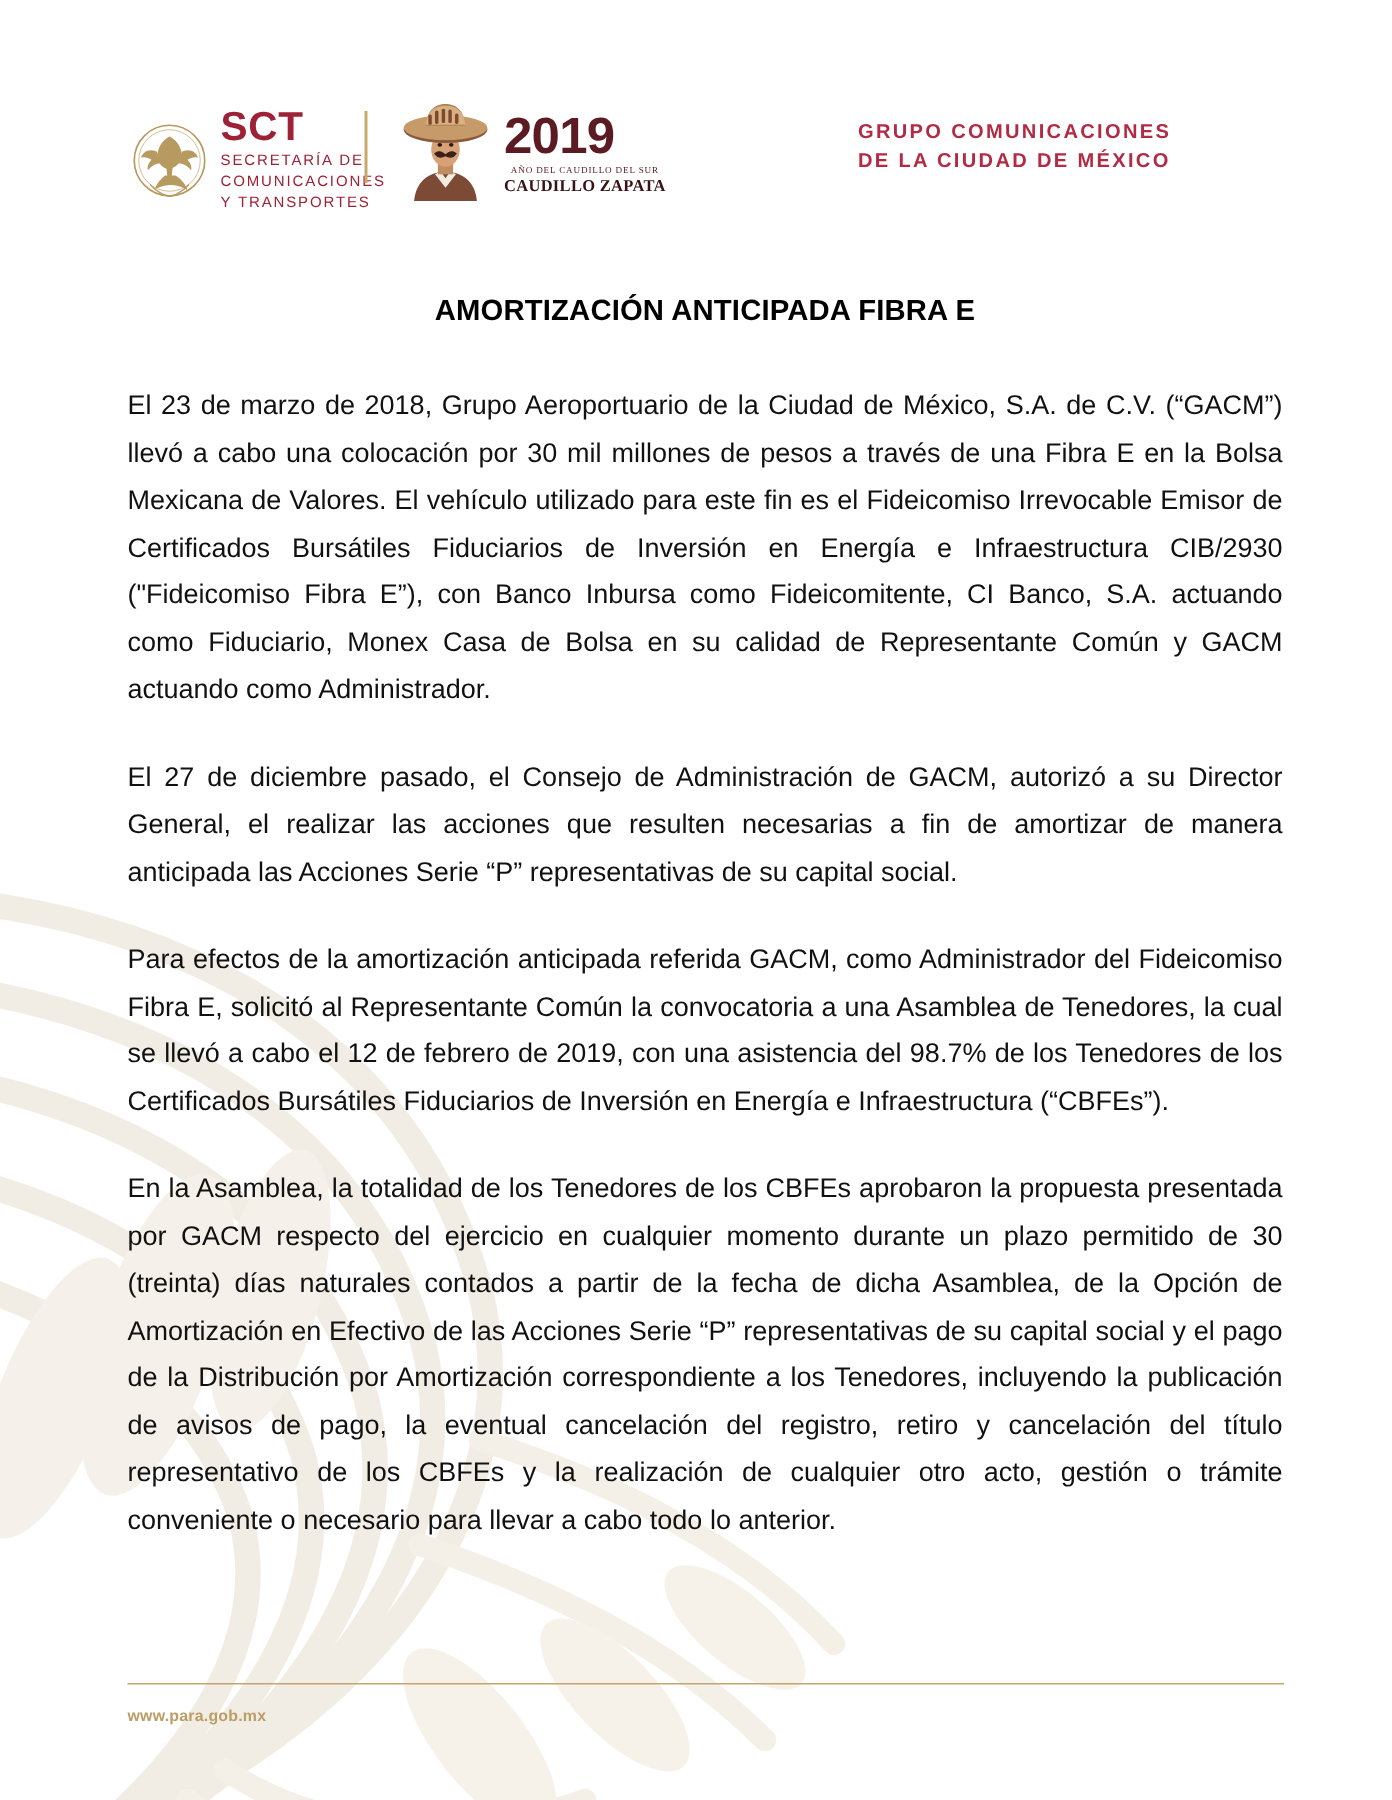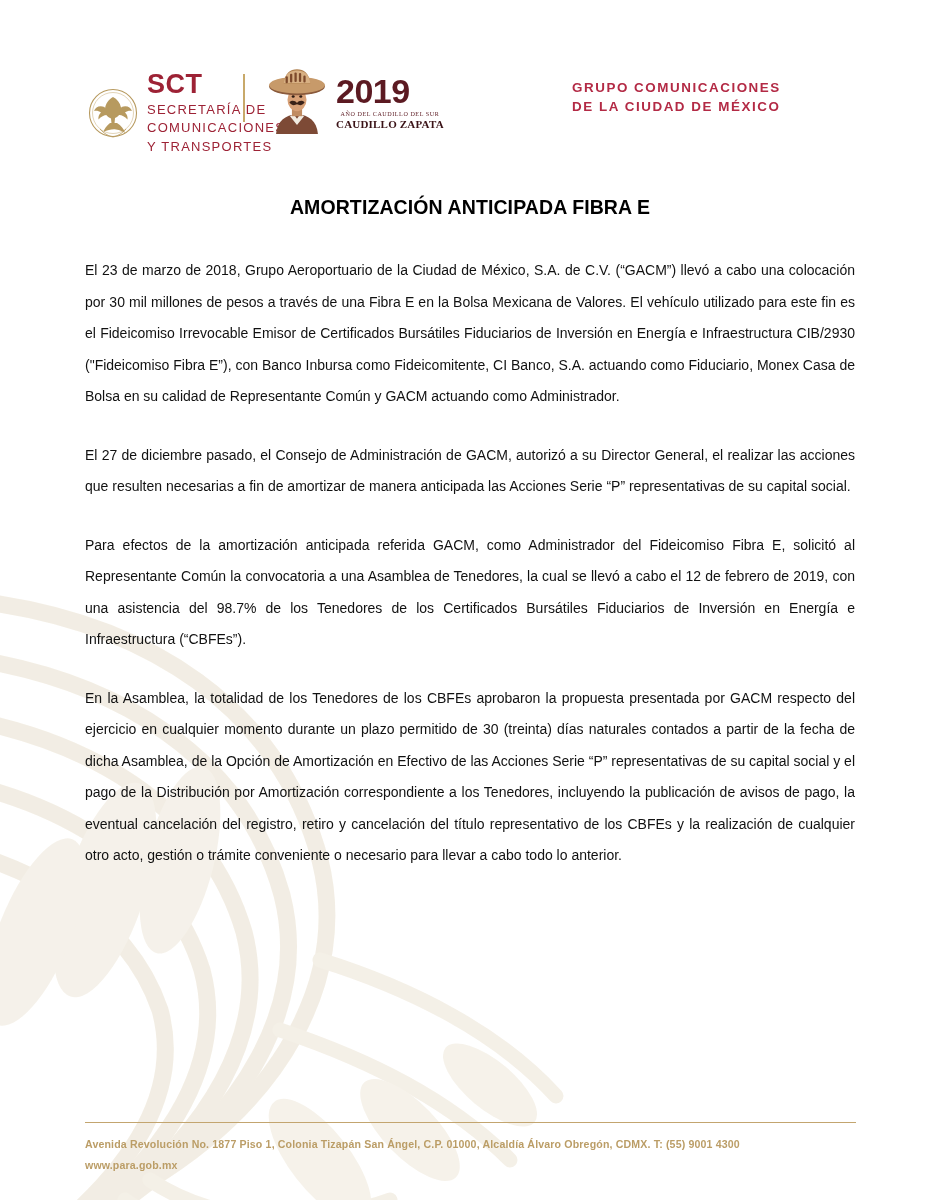--- a/index.html
+++ b/index.html
@@ -66,21 +66,21 @@
   .sct-main {
     font-family: "Liberation Sans", sans-serif;
     font-weight: bold;
     font-size: 27px;
     line-height: 1;
     letter-spacing: 0.5px;
     color: #9d2235;
   }
   .sct-sub {
     font-family: "Liberation Sans", sans-serif;
-    font-size: 13px;
+    font-size: 10px;
     line-height: 1.42;
     letter-spacing: 1.25px;
     color: #9d2235;
     margin-top: 3px;
     text-transform: uppercase;
   }
 
   .divider-v {
     position: absolute;
     left: 243px;
@@ -165,21 +165,21 @@
     font-weight: bold;
     font-size: 19.5px;
     letter-spacing: 0.1px;
     color: #000000;
     text-align: center;
     margin: 0 0 36px 0;
   }
 
   .para {
     font-family: "Liberation Sans", sans-serif;
-    font-size: 14px;
+    font-size: 18px;
     line-height: 31.5px;
     color: #111111;
     text-align: justify;
     text-justify: inter-word;
     margin: 0 0 27px 0;
   }
   .para:last-child { margin-bottom: 0; }
 
   
   .footer {
@@ -309,17 +309,16 @@
   <div class="doc">
     <h1 class="doc-title">AMORTIZACIÓN ANTICIPADA FIBRA E</h1>
     <p class="para">El 23 de marzo de 2018, Grupo Aeroportuario de la Ciudad de México, S.A. de C.V. (“GACM”) llevó a cabo una colocación por 30 mil millones de pesos a través de una Fibra E en la Bolsa Mexicana de Valores.  El vehículo utilizado para este fin es el Fideicomiso Irrevocable Emisor de Certificados Bursátiles Fiduciarios de Inversión en Energía e Infraestructura CIB/2930 ("Fideicomiso Fibra E”), con Banco Inbursa como Fideicomitente, CI Banco, S.A. actuando como Fiduciario, Monex Casa de Bolsa en su calidad de Representante Común y GACM actuando como Administrador.</p>
     <p class="para">El 27 de diciembre pasado, el Consejo de Administración de GACM, autorizó a su Director General, el realizar las acciones que resulten necesarias a fin de amortizar de manera anticipada las Acciones Serie “P” representativas de su capital social.</p>
     <p class="para">Para efectos de la amortización anticipada referida GACM, como Administrador del Fideicomiso Fibra E, solicitó al Representante Común la convocatoria a una Asamblea de Tenedores, la cual se llevó a cabo el 12 de febrero de 2019, con una asistencia del 98.7% de los Tenedores de los Certificados Bursátiles Fiduciarios de Inversión en Energía e Infraestructura (“CBFEs”).</p>
     <p class="para">En la Asamblea, la totalidad de los Tenedores de los CBFEs aprobaron la propuesta presentada por GACM respecto del ejercicio en cualquier momento durante un plazo permitido de 30 (treinta) días naturales contados a partir de la fecha de dicha Asamblea, de la Opción de Amortización en Efectivo de las Acciones Serie “P” representativas de su capital social y el pago de la Distribución por Amortización correspondiente a los Tenedores, incluyendo la publicación de avisos de pago, la eventual cancelación del registro, retiro y cancelación del título representativo de los CBFEs y la realización de cualquier otro acto, gestión o trámite conveniente o necesario para llevar a cabo todo lo anterior.</p>
   </div>
 
   <div class="footer">
     <div class="footer-rule"></div>
-    <div class="footer-line">Avenida Revolución No. 1877 Piso 1, Colonia Tizapán San Ángel, C.P. 01000, Alcaldía Álvaro Obregón, CDMX.  T: (55) 9001 4300</div>
     <div class="footer-line">www.para.gob.mx</div>
   </div>
 
 </div>
 
 </body></html>

